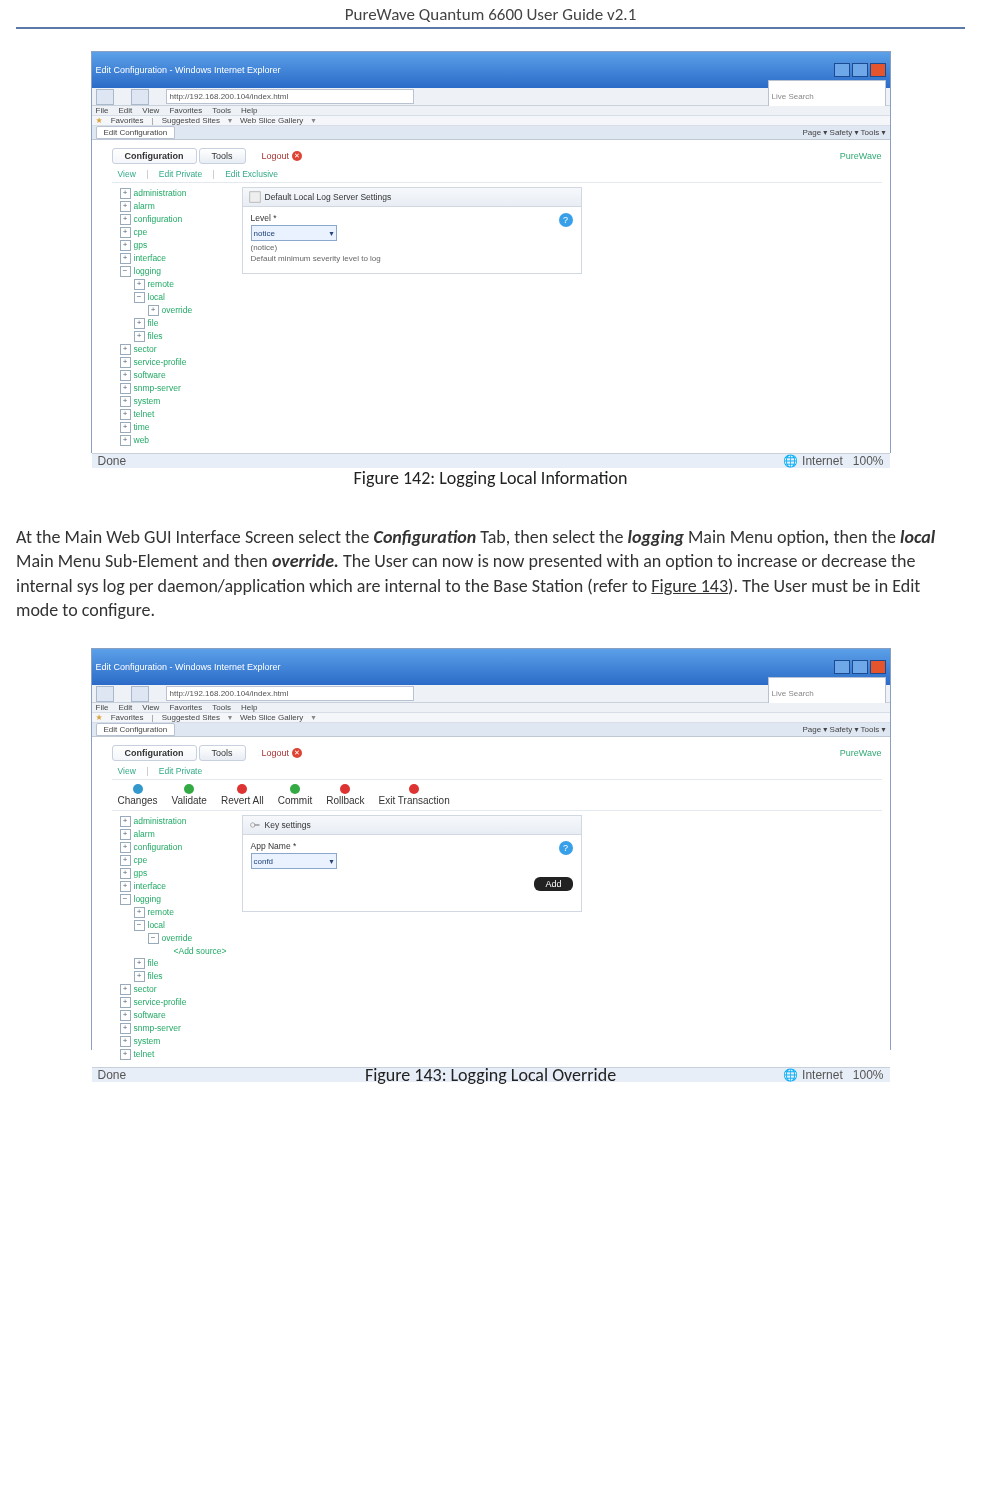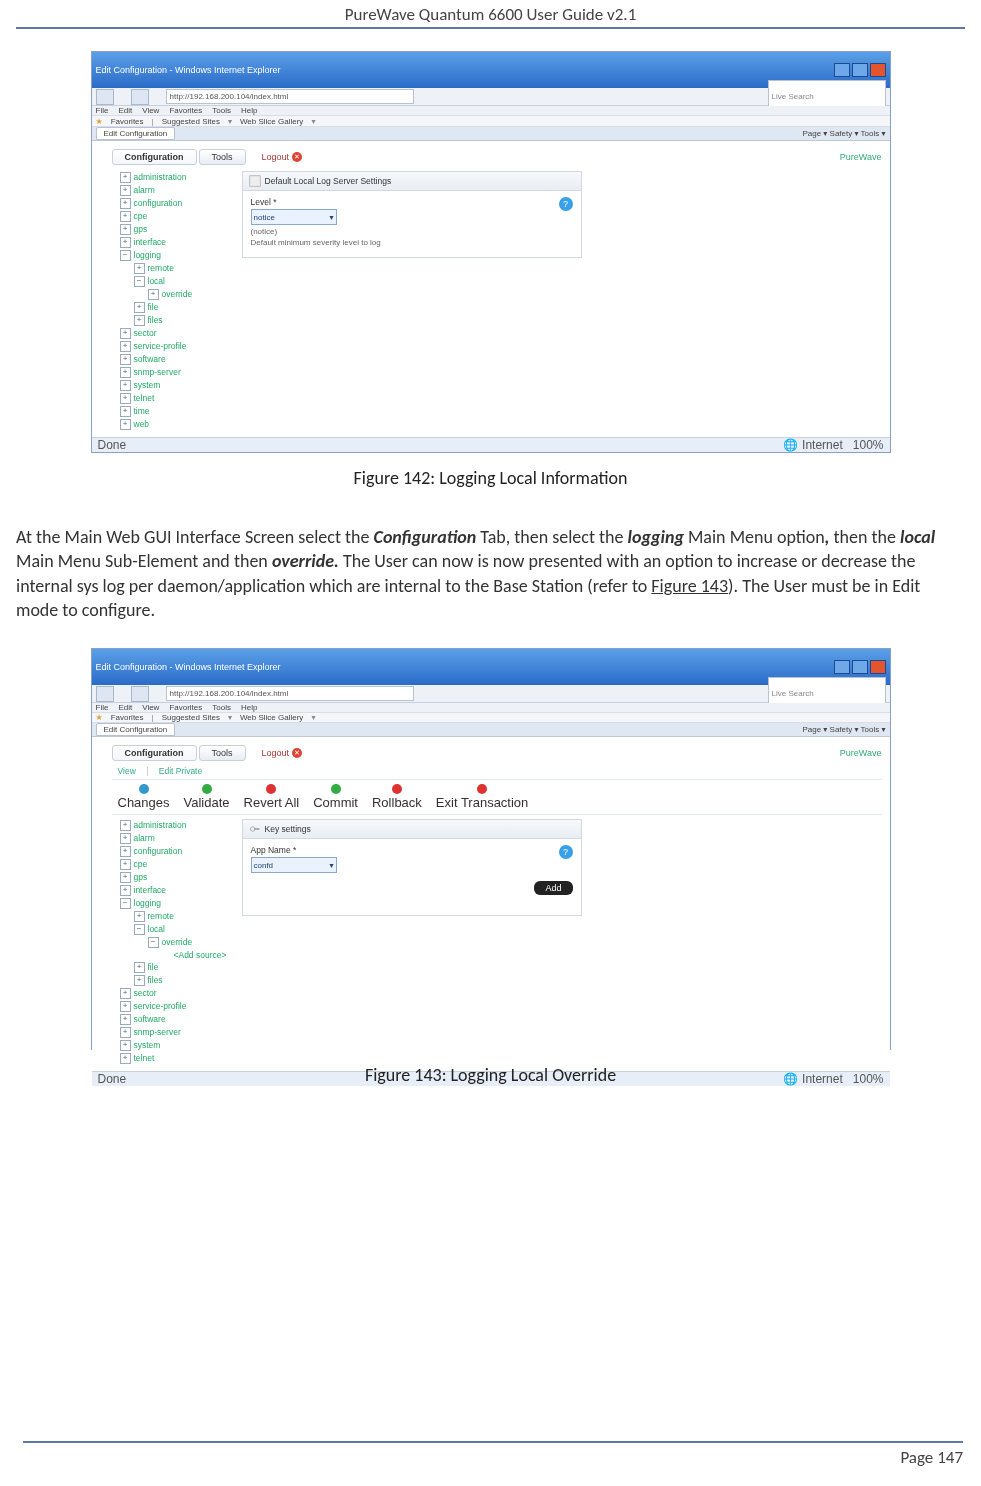--- a/index.html
+++ b/index.html
@@ -98,21 +98,21 @@
   }
   .leftpad { width:12px; }
   .main { flex:1; padding:8px 8px 4px 8px; }
   .tabs2 { display:flex; gap:2px; align-items:center; margin-bottom:2px;}
   .tabs2 .t { border:1px solid #c7d0de; background:linear-gradient(#fff,#e8edf4); padding:2px 12px; font-size:9px; border-radius:3px;}
   .tabs2 .t.active { background:linear-gradient(#fff,#f4f6fa); font-weight:bold;}
   .tabs2 .logout { color:#a33; margin-left:14px; font-size:9px; display:flex; align-items:center; gap:3px;}
   .tabs2 .logo { margin-left:auto; color:#3a7; font-size:9px; }
   .subtabs { font-size:8.5px; color:#4a6; padding:3px 6px; border-bottom:1px solid #e4e8ef;}
   .subtabs span { color:#3a8; margin-right:8px; }
-  .toolbar { display:flex; gap:14px; padding:4px 6px; font-size:13px; border-bottom:1px solid #e4e8ef;}
+  .toolbar { display:flex; gap:14px; padding:4px 6px; font-size:10px; border-bottom:1px solid #e4e8ef;}
   .toolbar .ti { display:flex; flex-direction:column; align-items:center; gap:1px;}
   .toolbar .ti .dot { width:10px; height:10px; border-radius:50%; }
 
   .workspace { display:flex; padding:4px 2px 2px 2px; gap:6px;}
   .tree { width:122px; font-size:8.5px; color:#2a6; }
   .tree ul { list-style:none; margin:0; padding:0 0 0 6px;}
   .tree li { padding:1px 0; display:flex; align-items:flex-start; gap:3px;}
   .tree li .exp { width:9px; height:9px; border:1px solid #9ab; background:#fff; font-size:8px; line-height:8px; text-align:center; color:#567; flex:0 0 auto;}
   .tree .lbl {}
   .panel { flex:1; }
@@ -180,20 +180,27 @@
         <div class="main">
           <div class="tabs2">
             <span class="t active">Configuration</span>
             <span class="t">Tools</span>
             <span class="logout">
                 <span>Logout</span>
                 <span class="red-x">✕</span>
               </span>
             <span class="logo">PureWave</span>
           </div>
+          <div class="subtabs">
+            <span>View</span>
+            <span style="color:#bbb;">|</span>
+            <span>Edit Private</span>
+            <span style="color:#bbb;">|</span>
+            <span>Edit Exclusive</span>
+          </div>
 
           <div class="workspace">
             <div class="tree">
               <ul>
                 <li>
                     <span class="exp">+</span>
                     <span class="lbl">administration</span>
                   </li>
                 <li>
                     <span class="exp">+</span>
@@ -506,14 +513,13 @@
         <span>Done</span>
         <div class="right">
           <span>🌐 <span>Internet</span></span>
           <span>100%</span>
         </div>
       </div>
     </div>
   </div>
   <div class="figure-caption">Figure 143: Logging Local Override</div>
 
-  <div class="footer">Page 147</div>
 </div>
 
 </body></html>

